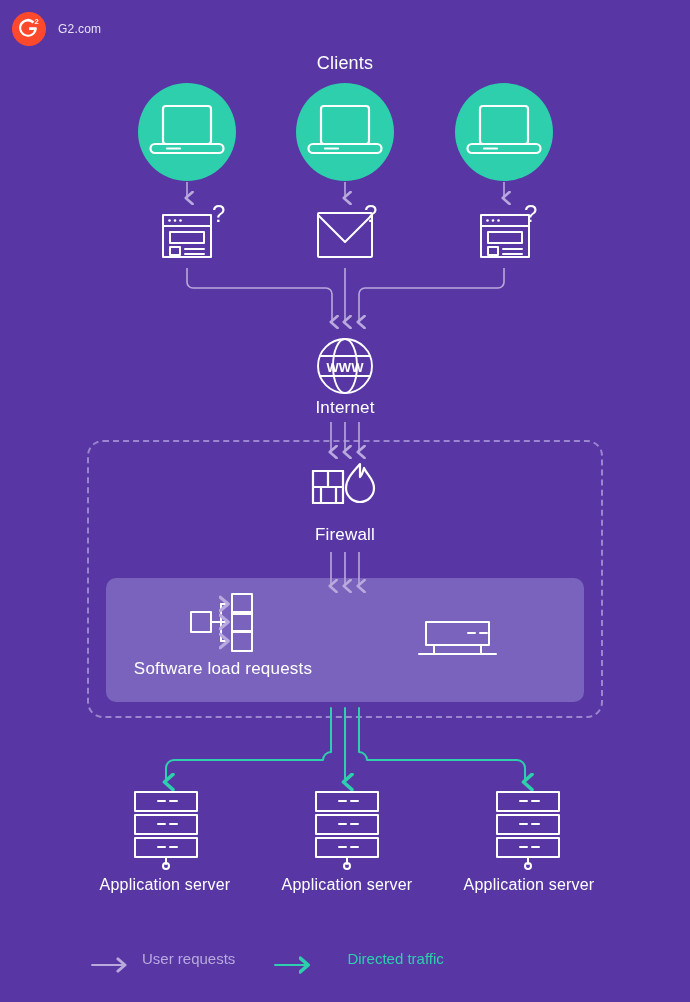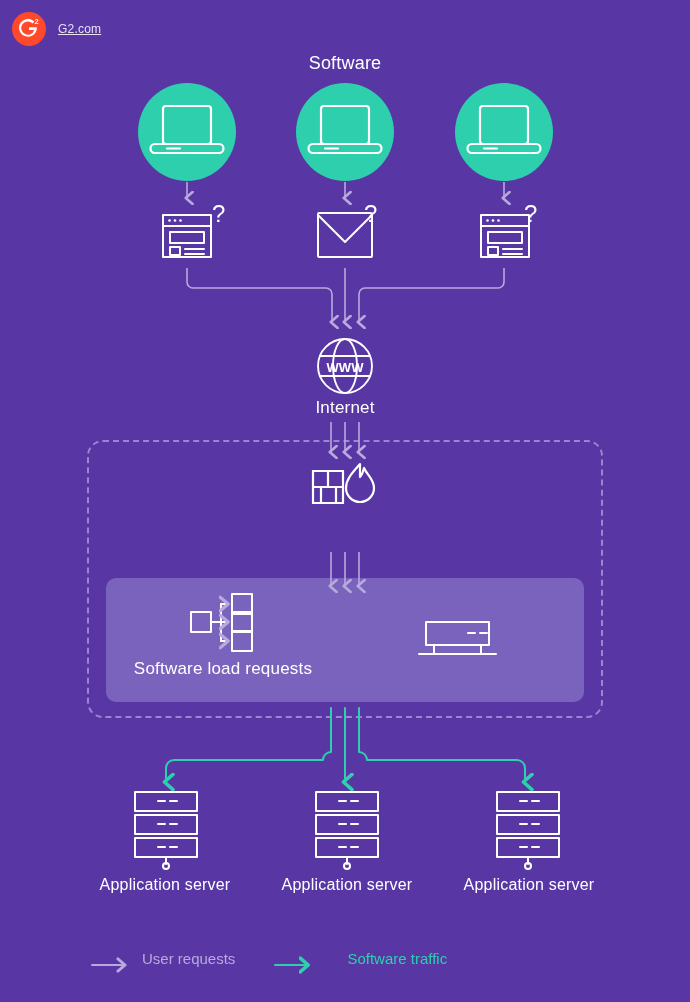--- a/index.html
+++ b/index.html
@@ -36,21 +36,20 @@
     border-radius: 50%;
     background: #ff492c;
     display: flex;
     align-items: center;
     justify-content: center;
   }
   .brand-name {
     font-size: 12px;
     color: #e8e2f4;
     letter-spacing: .2px;
-    text-decoration: underline;
   }
   
   .layer {
     position: absolute;
     left: 0;
     top: 0;
     width: 690px;
     height: 1002px;
     pointer-events: none;
   }
@@ -297,36 +296,37 @@
         <circle cx="0" cy="866" r="3"></circle>
       </g>
     </g>
 
     <g fill="none" stroke-linecap="round" stroke-linejoin="round">
       <path d="M92,965 h32" stroke="#b9a9dd" stroke-width="1.8" marker-end="url(#ahLg)"></path>
       <path d="M275,965 h32" stroke="#2ecfac" stroke-width="2" marker-end="url(#ahTg)"></path>
     </g>
   </svg>
 
-  <div class="lbl lbl-clients">Software</div>
+  <div class="lbl lbl-clients">Clients</div>
 
   <div class="lbl lbl-internet">Internet</div>
 
+  <div class="lbl lbl-firewall">Firewall</div>
 
   <div class="lbl lbl-slb">Software load requests</div>
 
 
   <div class="lbl lbl-srv1">Application server</div>
   <div class="lbl lbl-srv2">Application server</div>
   <div class="lbl lbl-srv3">Application server</div>
 
   <div class="legend">
     <div class="legend-item user">
       <span style="width:42px;display:inline-block;"></span>
       <span class="legend-text">User requests</span>
     </div>
     <div class="legend-item directed">
       <span style="width:42px;display:inline-block;"></span>
-      <span class="legend-text">Software traffic</span>
+      <span class="legend-text">Directed traffic</span>
     </div>
   </div>
 
 </div>
 
 </body></html>

